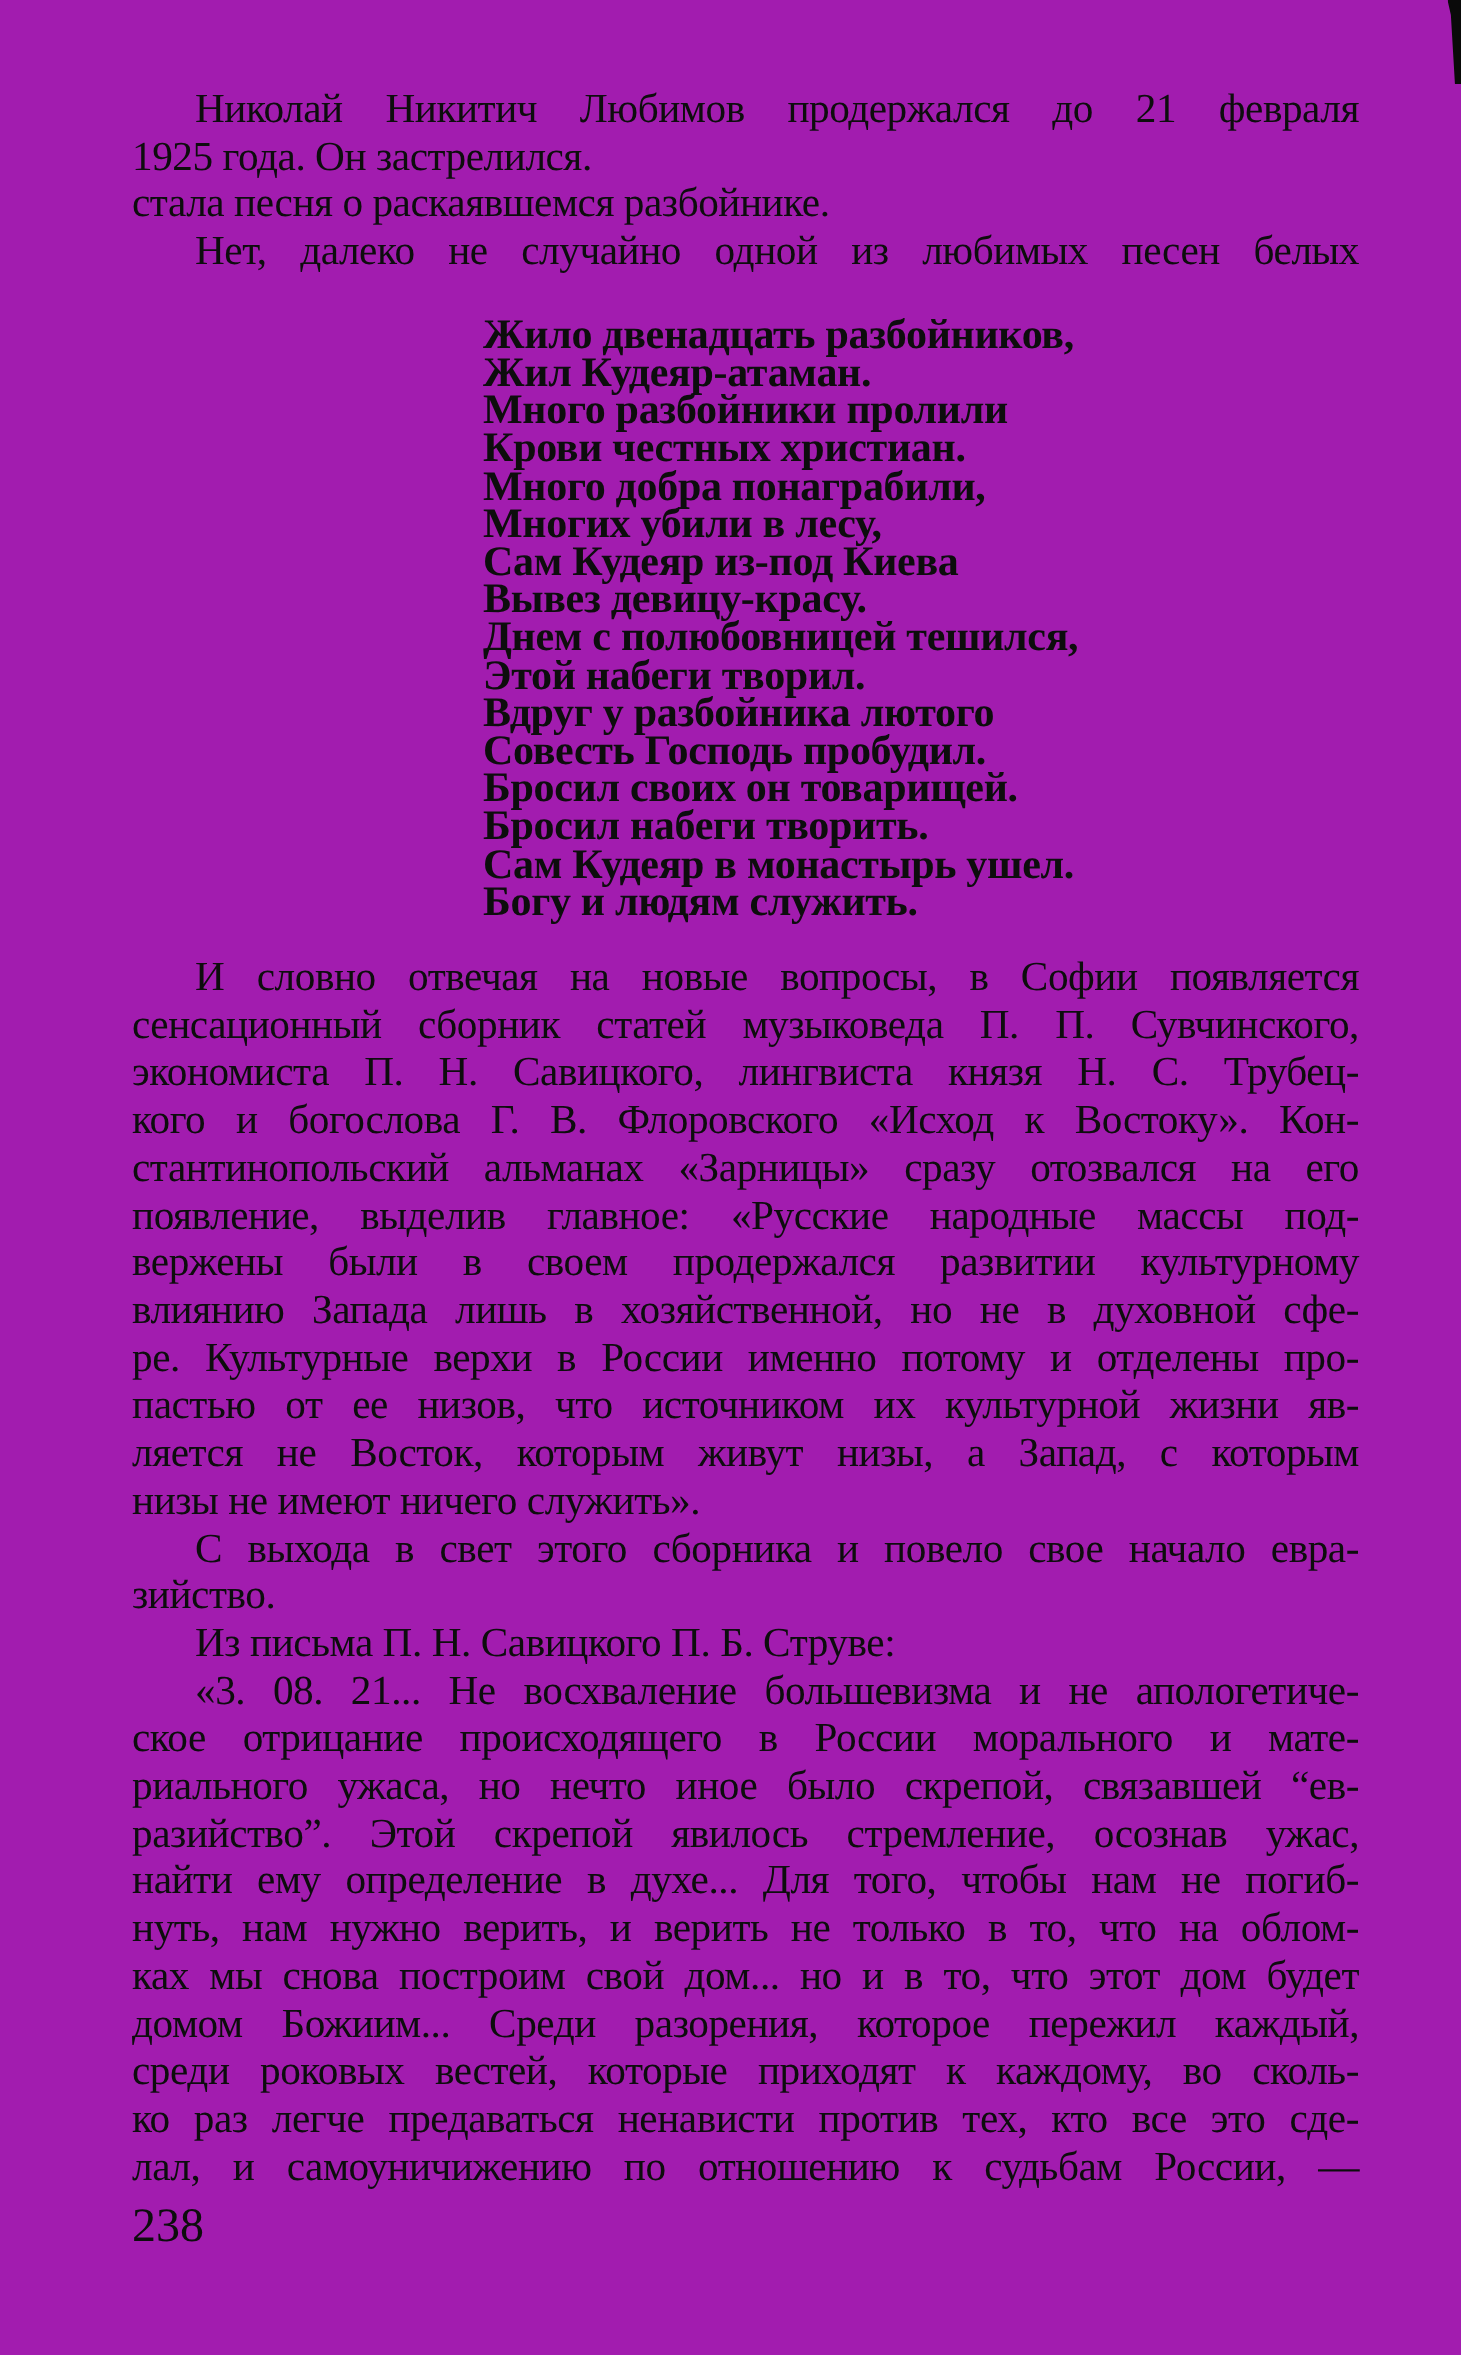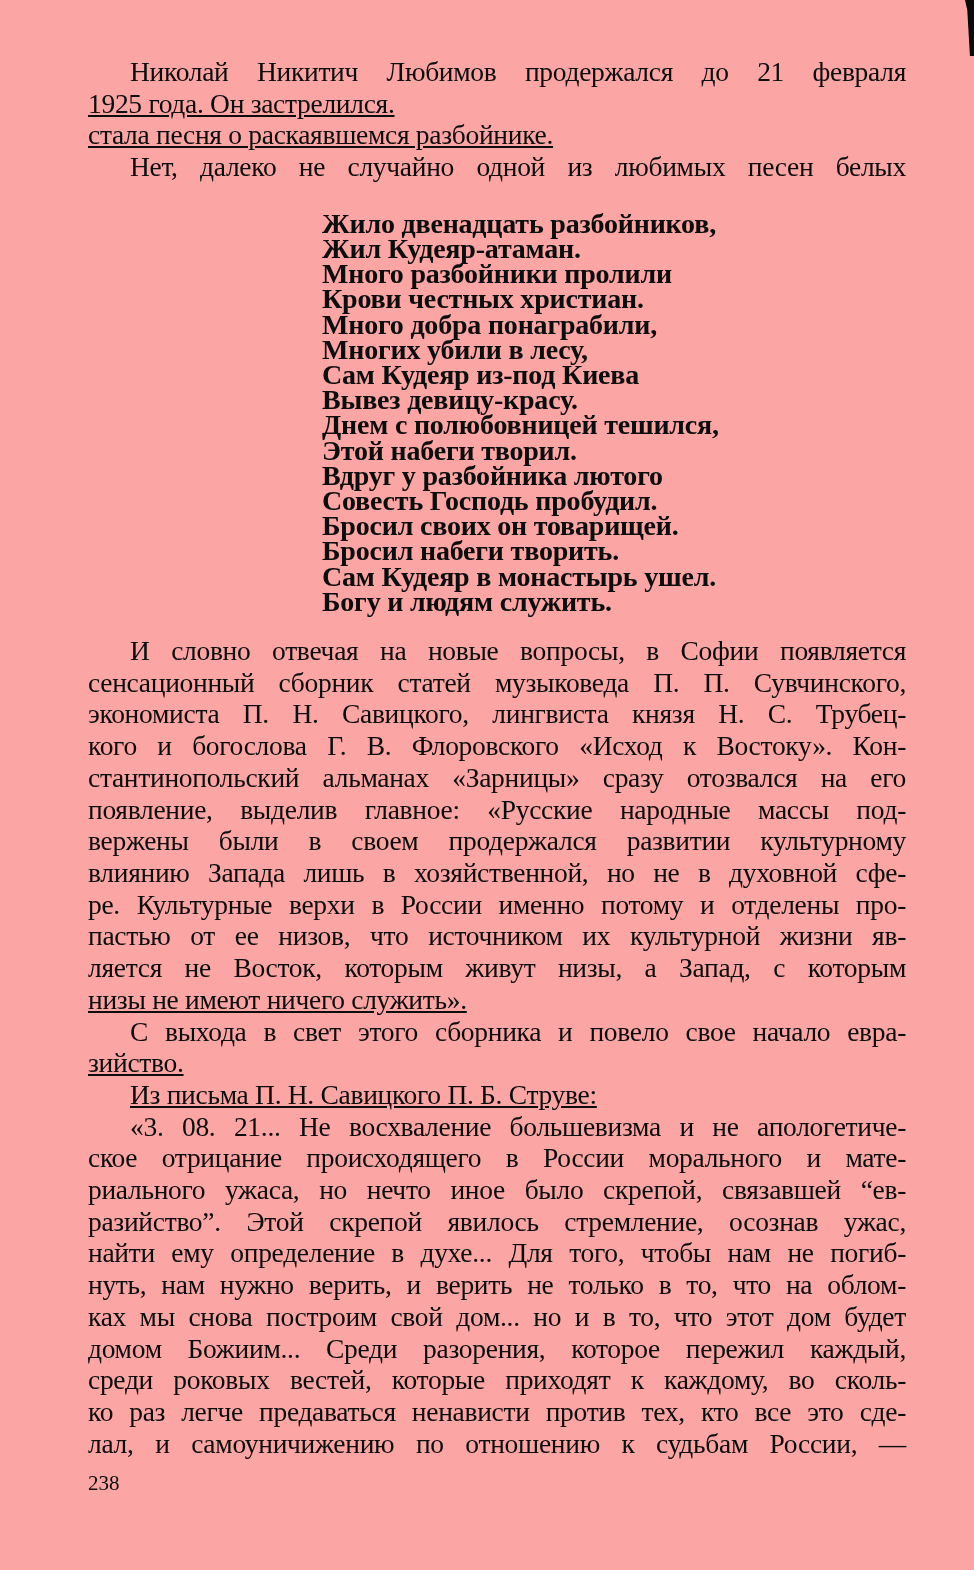--- a/index.html
+++ b/index.html
@@ -1,21 +1,21 @@
 <!DOCTYPE html>
 <html lang="ru"><head>
 <meta charset="utf-8">
 <style>
   * { margin: 0; padding: 0; box-sizing: border-box; }
   html, body { background: #fcfcfa; }
   .page {
     position: relative;
     width: 974px;
     height: 1570px;
-    background: #fca5a5;
+    background: #a21caf;
     overflow: hidden;
     font-family: "Liberation Serif", serif;
     color: #0d0d0d;
   }
   .text-block {
     position: absolute;
     left: 88px;
     top: 56px;
     width: 818px;
   }
@@ -23,36 +23,35 @@
     font-size: 27.5px;
     line-height: 31.7px;
     letter-spacing: -0.3px;
     text-align: justify;
     text-align-last: justify;
     text-justify: inter-word;
   }
   .para .line.left {
     text-align: center;
     text-align-last: left;
-    text-decoration: underline;
   }
   .para .line.first { text-indent: 42px; }
   .verse {
     margin: 28px 0 21px 234px;
   }
   .verse .vline {
     font-size: 28px;
     line-height: 25.2px;
     font-weight: bold;
     letter-spacing: -0.2px;
     text-align: left;
   }
   .page-number {
     margin-top: 9px;
-    font-size: 21px;
+    font-size: 32px;
     line-height: 31.7px;
   }
   .scan-artifact {
     position: absolute;
     top: 0;
     right: 0;
     width: 9px;
     height: 56px;
     background: #0a0a0a;
     clip-path: polygon(0 0, 100% 0, 100% 100%, 55% 100%, 25% 18%);

